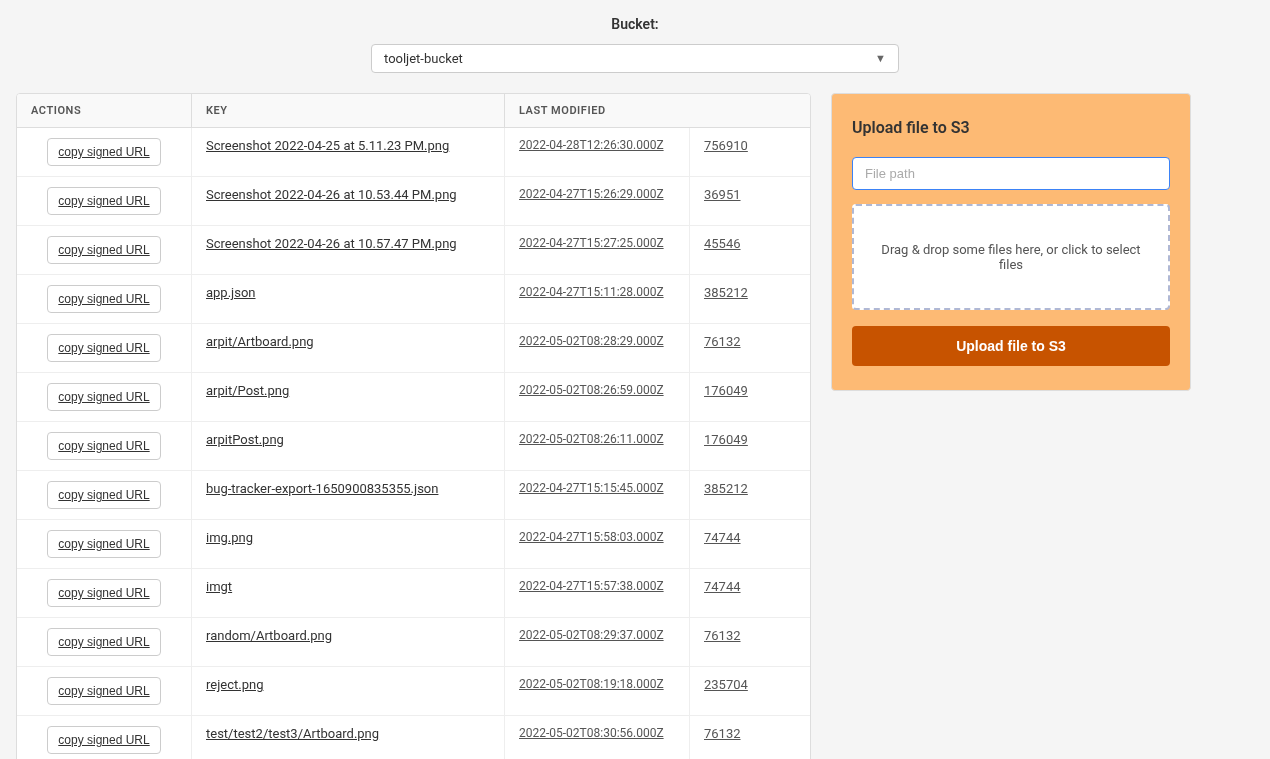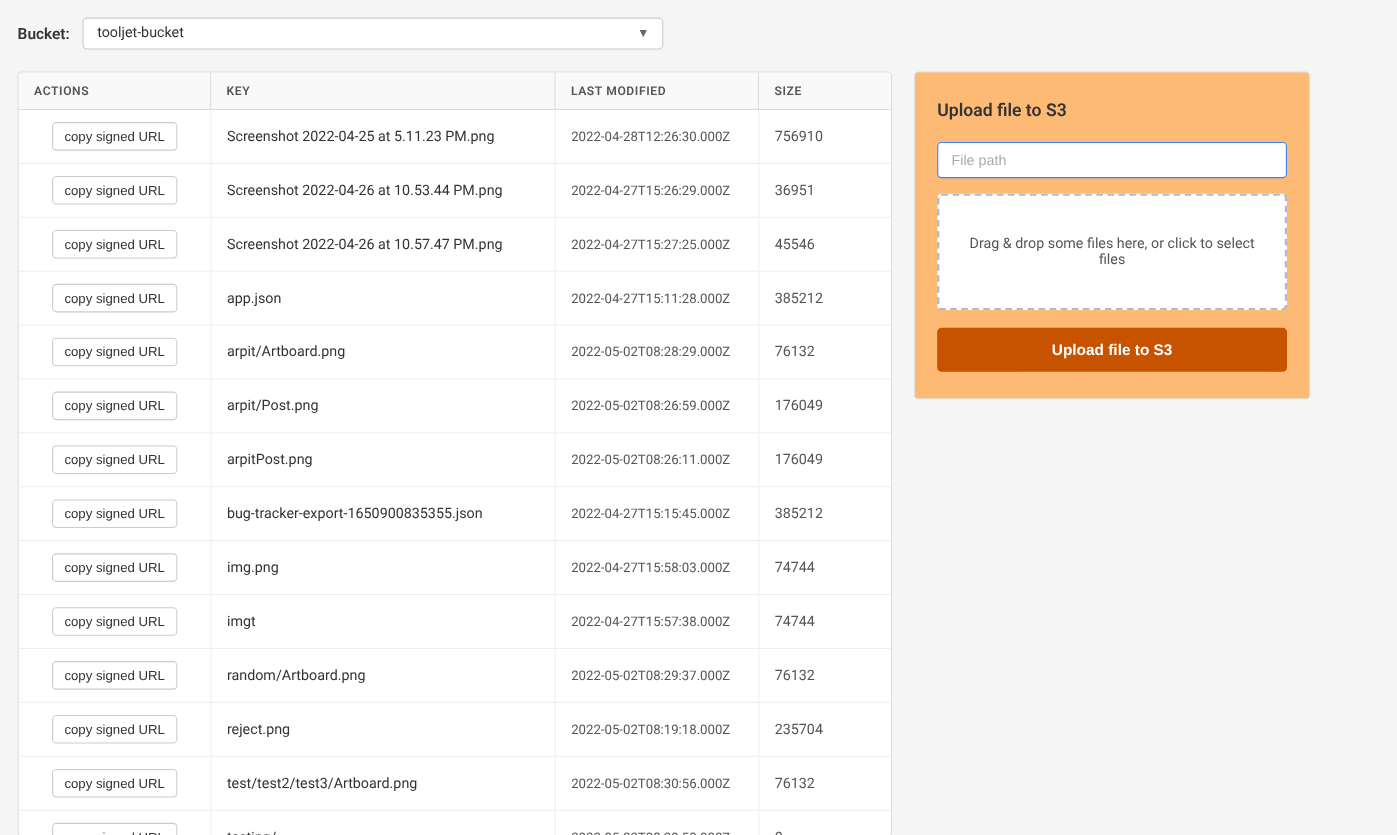--- a/index.html
+++ b/index.html
@@ -13,20 +13,21 @@
     .page-container {
       padding: 16px;
       min-height: 759px;
     }
 
     .bucket-row {
       display: flex;
       align-items: center;
       gap: 12px;
       margin-bottom: 20px;
+      flex-direction: column;
     }
 
     .bucket-label {
       font-weight: 600;
       font-size: 14px;
       white-space: nowrap;
     }
 
     .bucket-select {
       display: flex;
@@ -96,23 +97,23 @@
       border-bottom: 1px solid #eee;
     }
 
     .table-row:last-child {
       border-bottom: none;
     }
 
     .td {
       padding: 10px 14px;
       display: flex;
-      align-items: center;
       border-right: 1px solid #eee;
       min-height: 48px;
+      text-decoration: underline;
     }
 
     .td:last-child {
       border-right: none;
     }
 
     .td-actions {
       justify-content: center;
     }
 
@@ -211,21 +212,20 @@
     </div>
   </div>
 
   <div class="main-content">
 
     <div class="table-section">
       <div class="table-header">
         <div class="th">ACTIONS</div>
         <div class="th">KEY</div>
         <div class="th">LAST MODIFIED</div>
-        <div class="th">SIZE</div>
       </div>
       <div class="table-body" id="table-body">
 
       <div class="table-row">
       <div class="td td-actions">
         <button class="copy-btn">copy signed URL</button>
       </div>
       <div class="td td-key">Screenshot 2022-04-25 at 5.11.23 PM.png</div>
       <div class="td td-modified">2022-04-28T12:26:30.000Z</div>
       <div class="td td-size">756910</div>

